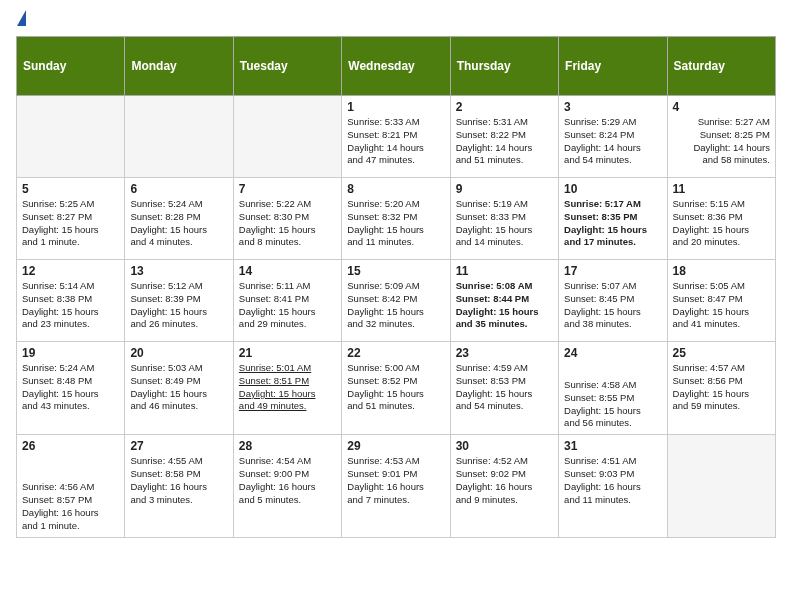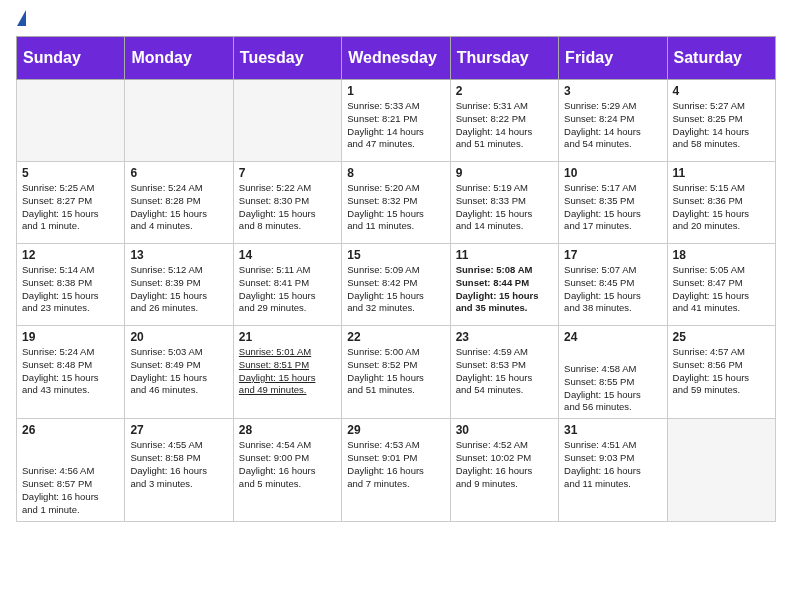--- a/index.html
+++ b/index.html
@@ -42,26 +42,26 @@
     .location {
       font-size: 15px;
       color: #333;
       margin-top: 2px;
     }
     .calendar {
       width: 100%;
       border-collapse: collapse;
     }
     .calendar th {
-      background: #6d28d9;
+      background: #4d7c0f;
       color: #fff;
-      font-size: 16px;
+      font-size: 12px;
       font-weight: bold;
       text-align: left;
-      padding: 12px 6px;
+      padding: 22px 6px;
       border: 1px solid #aaa;
     }
     .calendar td {
       border: 1px solid #ccc;
       vertical-align: top;
       width: 108px;
       height: 82px;
       padding: 4px 5px;
       background: #fff;
       font-size: 10px;
@@ -145,21 +145,21 @@
           </td>
           <td>
             <div class="day-num">3</div>
             <div class="cell-text" style="white-space: pre-line;">Sunrise: 5:29 AM
 Sunset: 8:24 PM
 Daylight: 14 hours
 and 54 minutes.</div>
           </td>
           <td>
             <div class="day-num">4</div>
-            <div class="cell-text" style="white-space: pre-line;">Sunrise: 5:27 AM
+            <div class="cell-text" style="white-space: pre-line; text-align: right;">Sunrise: 5:27 AM
 Sunset: 8:25 PM
 Daylight: 14 hours
 and 58 minutes.</div>
           </td>
         </tr>
         <tr>
           <td>
             <div class="day-num">5</div>
             <div class="cell-text" style="white-space: pre-line;">Sunrise: 5:25 AM
 Sunset: 8:27 PM
@@ -189,21 +189,21 @@
           </td>
           <td>
             <div class="day-num">9</div>
             <div class="cell-text" style="white-space: pre-line;">Sunrise: 5:19 AM
 Sunset: 8:33 PM
 Daylight: 15 hours
 and 14 minutes.</div>
           </td>
           <td>
             <div class="day-num">10</div>
-            <div class="cell-text" style="white-space: pre-line;">Sunrise: 5:17 AM
+            <div class="cell-text" style="white-space: pre-line; font-weight: bold;">Sunrise: 5:17 AM
 Sunset: 8:35 PM
 Daylight: 15 hours
 and 17 minutes.</div>
           </td>
           <td>
             <div class="day-num">11</div>
             <div class="cell-text" style="white-space: pre-line;">Sunrise: 5:15 AM
 Sunset: 8:36 PM
 Daylight: 15 hours
 and 20 minutes.</div>
@@ -336,21 +336,21 @@
           <td>
             <div class="day-num">29</div>
             <div class="cell-text" style="white-space: pre-line;">Sunrise: 4:53 AM
 Sunset: 9:01 PM
 Daylight: 16 hours
 and 7 minutes.</div>
           </td>
           <td>
             <div class="day-num">30</div>
             <div class="cell-text" style="white-space: pre-line;">Sunrise: 4:52 AM
-Sunset: 10:02 PM
+Sunset: 9:02 PM
 Daylight: 16 hours
 and 9 minutes.</div>
           </td>
           <td>
             <div class="day-num">31</div>
             <div class="cell-text" style="white-space: pre-line;">Sunrise: 4:51 AM
 Sunset: 9:03 PM
 Daylight: 16 hours
 and 11 minutes.</div>
           </td>

